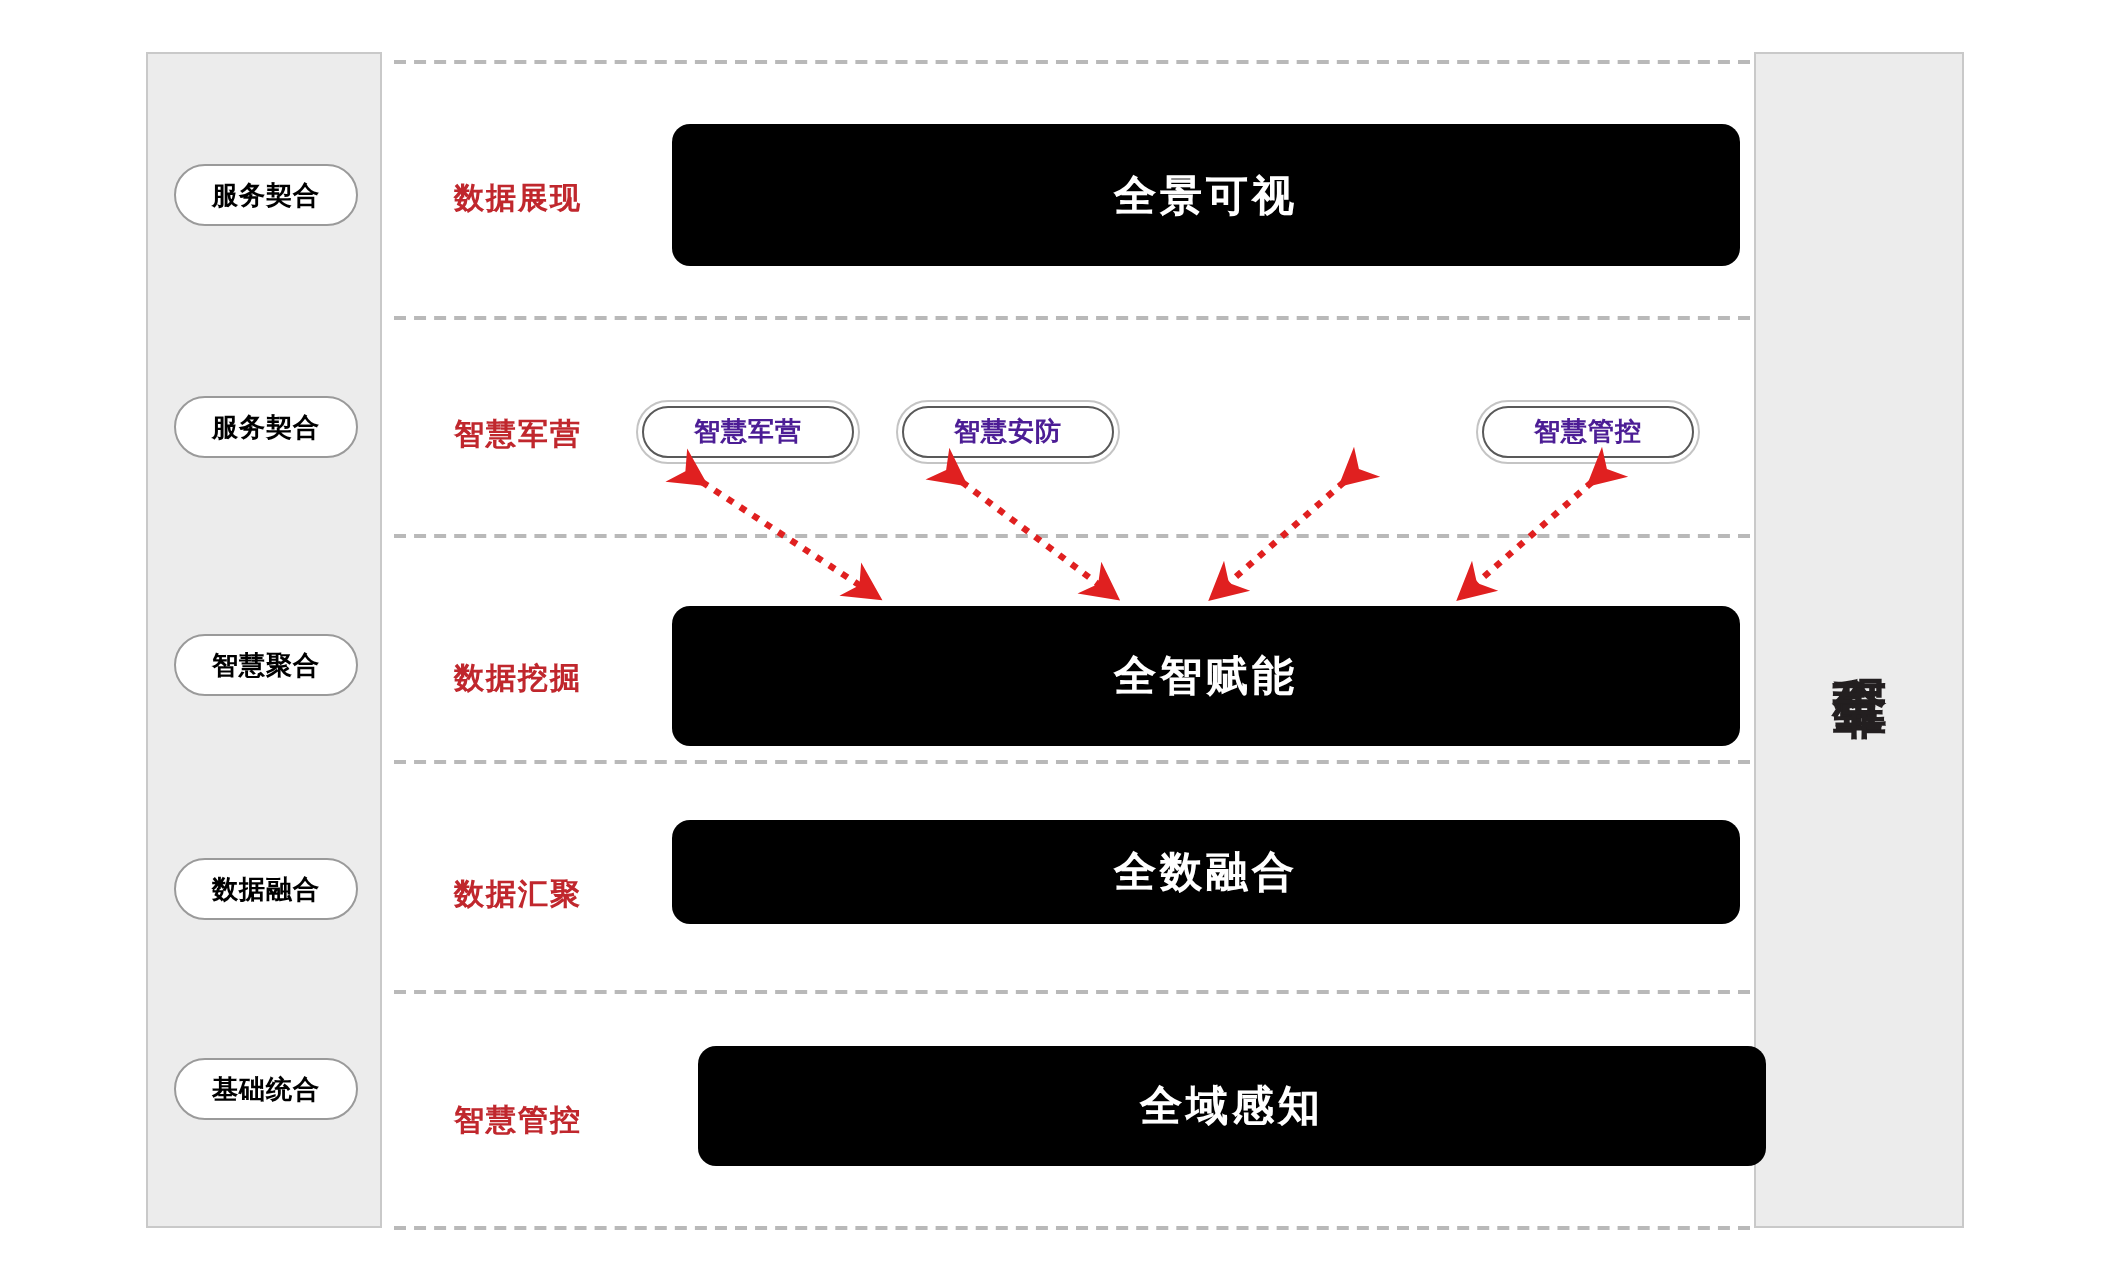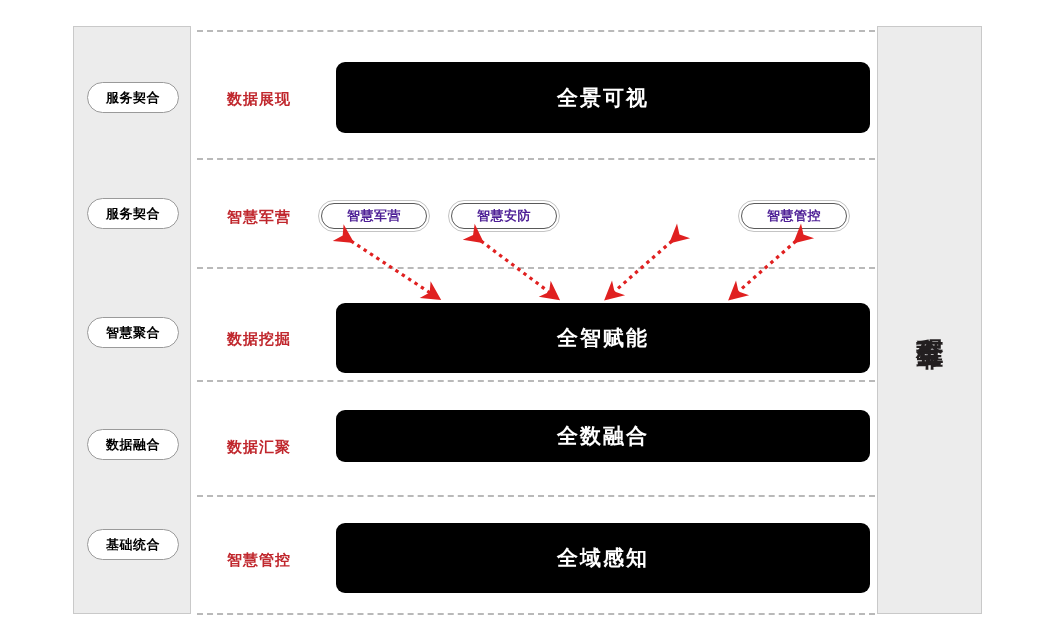--- a/index.html
+++ b/index.html
@@ -187,21 +187,21 @@
 
   <div class="stage-label" style="top:90px;">数据展现</div>
   <div class="stage-label" style="top:208px;">智慧军营</div>
   <div class="stage-label" style="top:330px;">数据挖掘</div>
   <div class="stage-label" style="top:438px;">数据汇聚</div>
   <div class="stage-label" style="top:551px;">智慧管控</div>
 
   <div class="red-bar" style="top:62px;  height:71px;">全景可视</div>
   <div class="red-bar" style="top:303px; height:70px;">全智赋能</div>
   <div class="red-bar" style="top:410px; height:52px;">全数融合</div>
-  <div class="red-bar" style="top:523px; height:70px;">全域感知</div>
+  <div class="red-bar" style="top:523px; height:60px;margin-left:13px;">全域感知</div>
 
   <div class="app-pill" style="left:318px;">
     <div class="app-pill-inner">智慧军营</div>
   </div>
   <div class="app-pill" style="left:448px;">
     <div class="app-pill-inner">智慧安防</div>
   </div>
   <div class="app-pill" style="left:738px;">
     <div class="app-pill-inner">智慧管控</div>
   </div>

